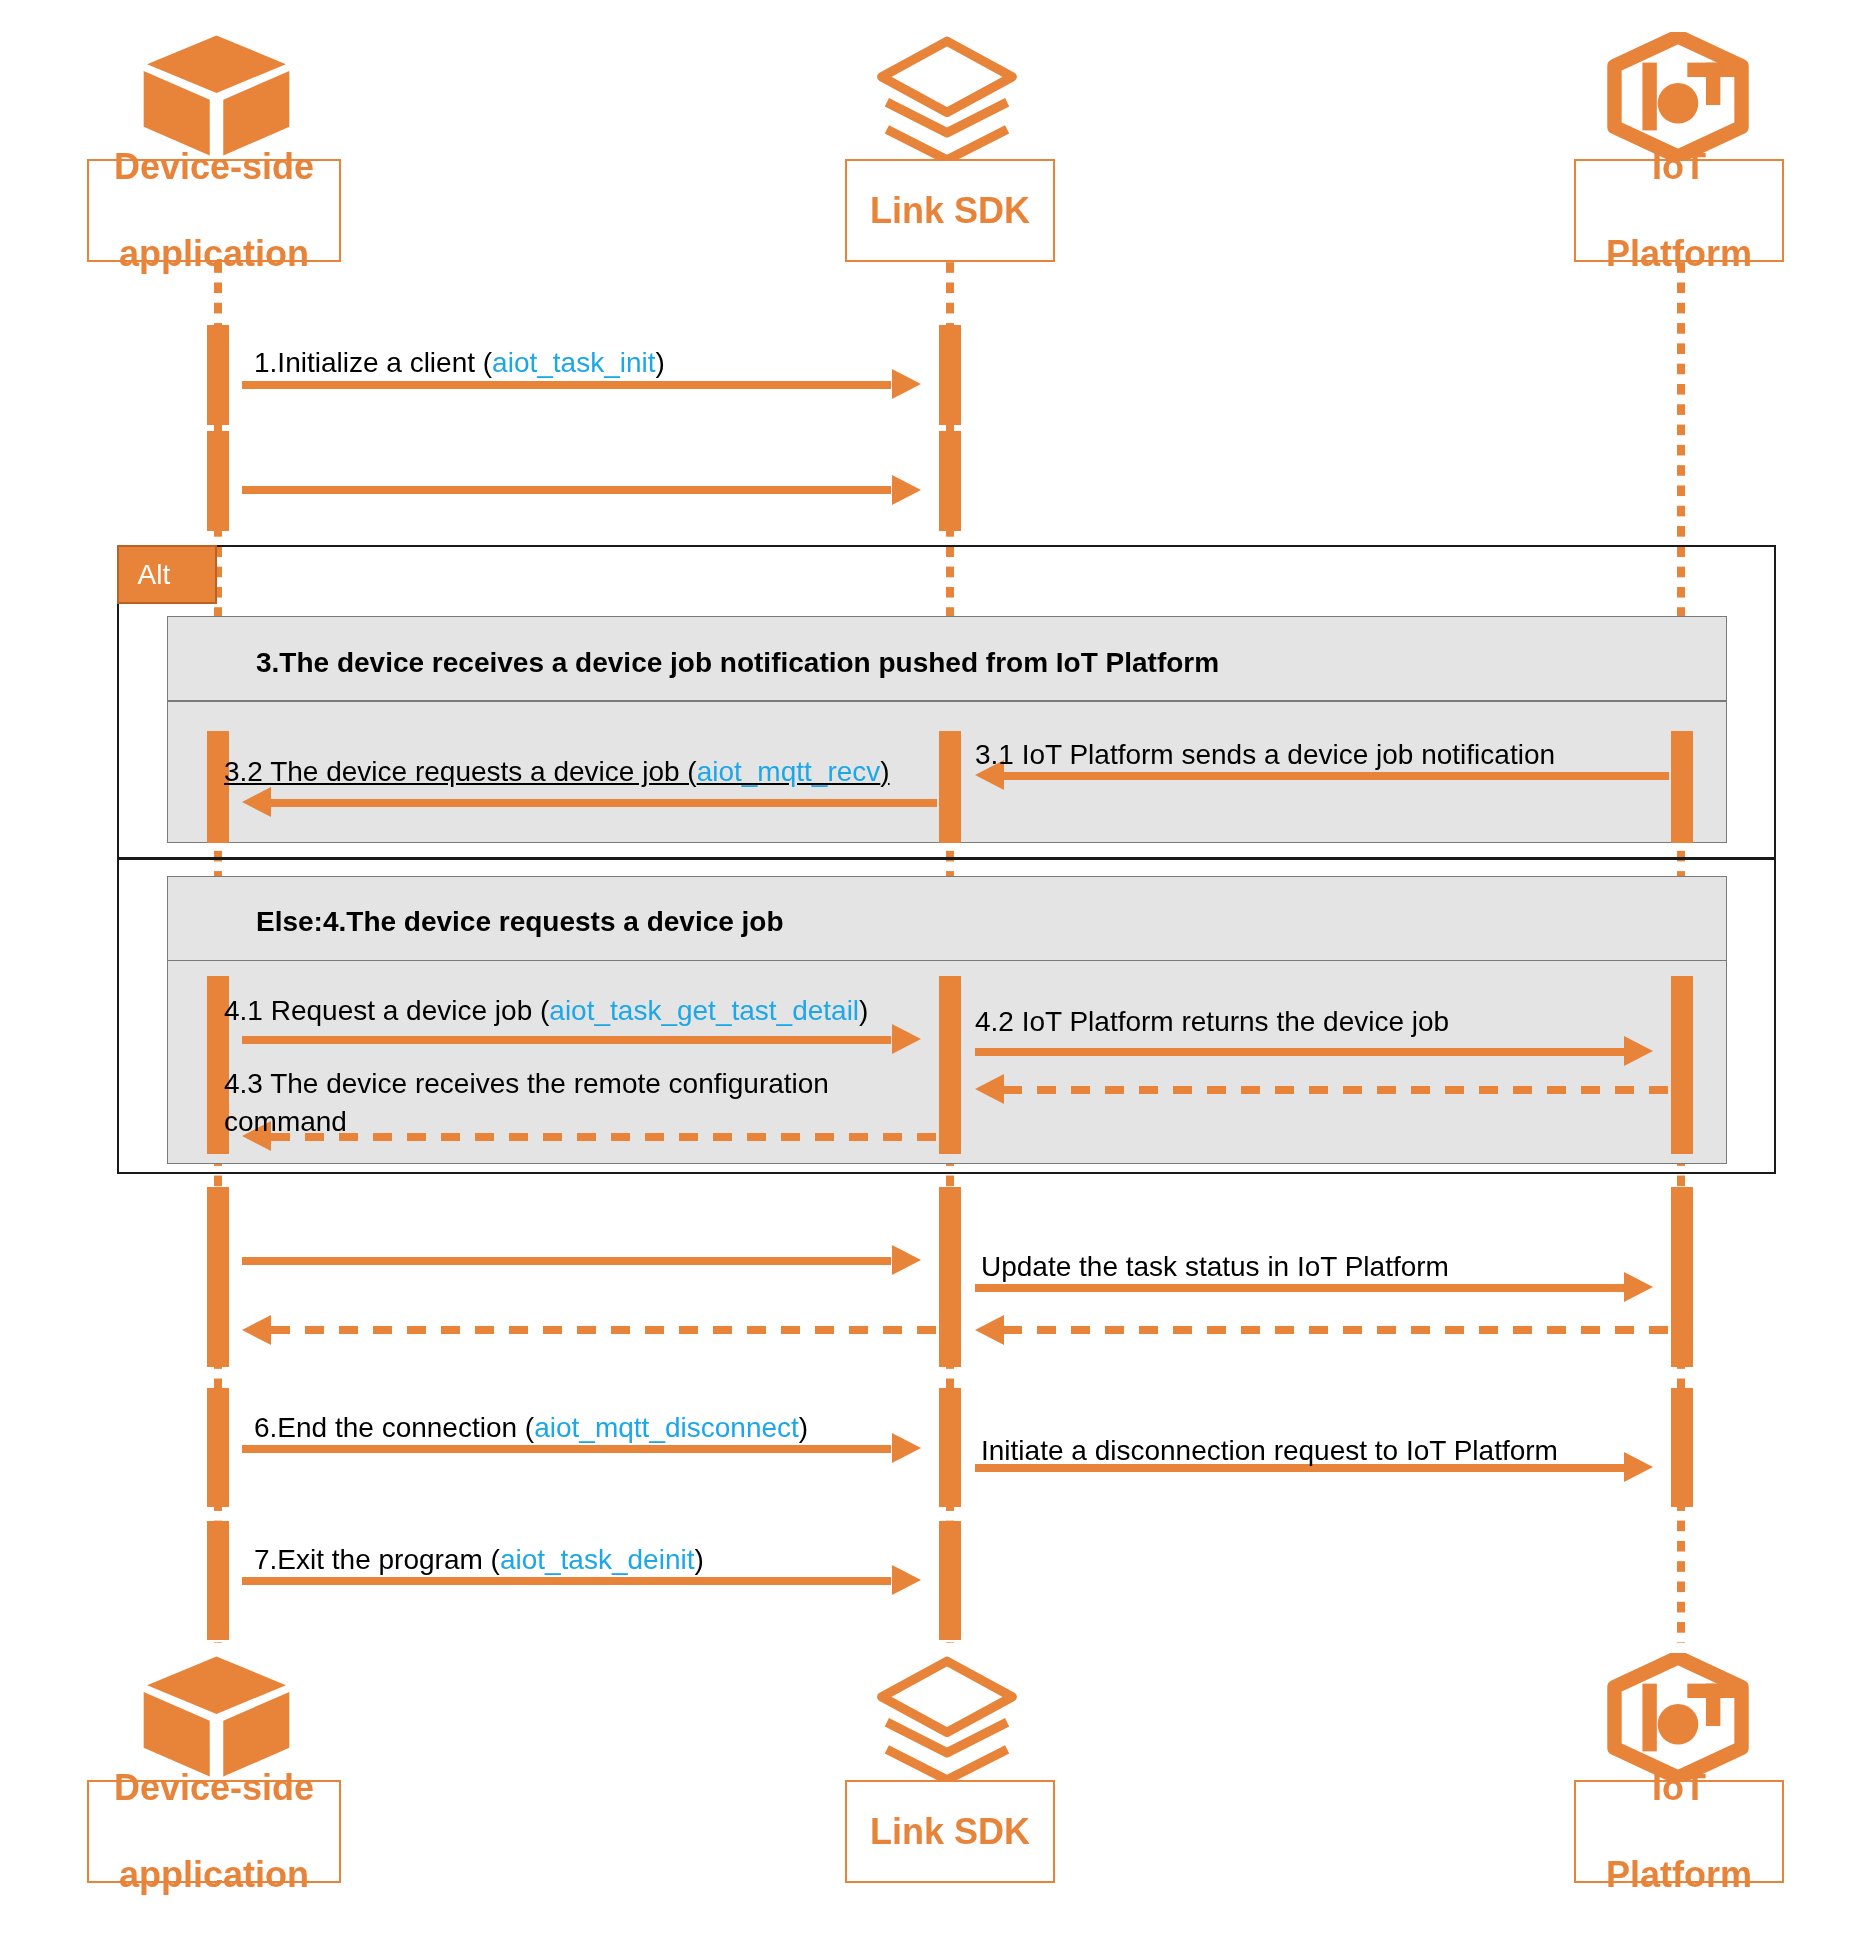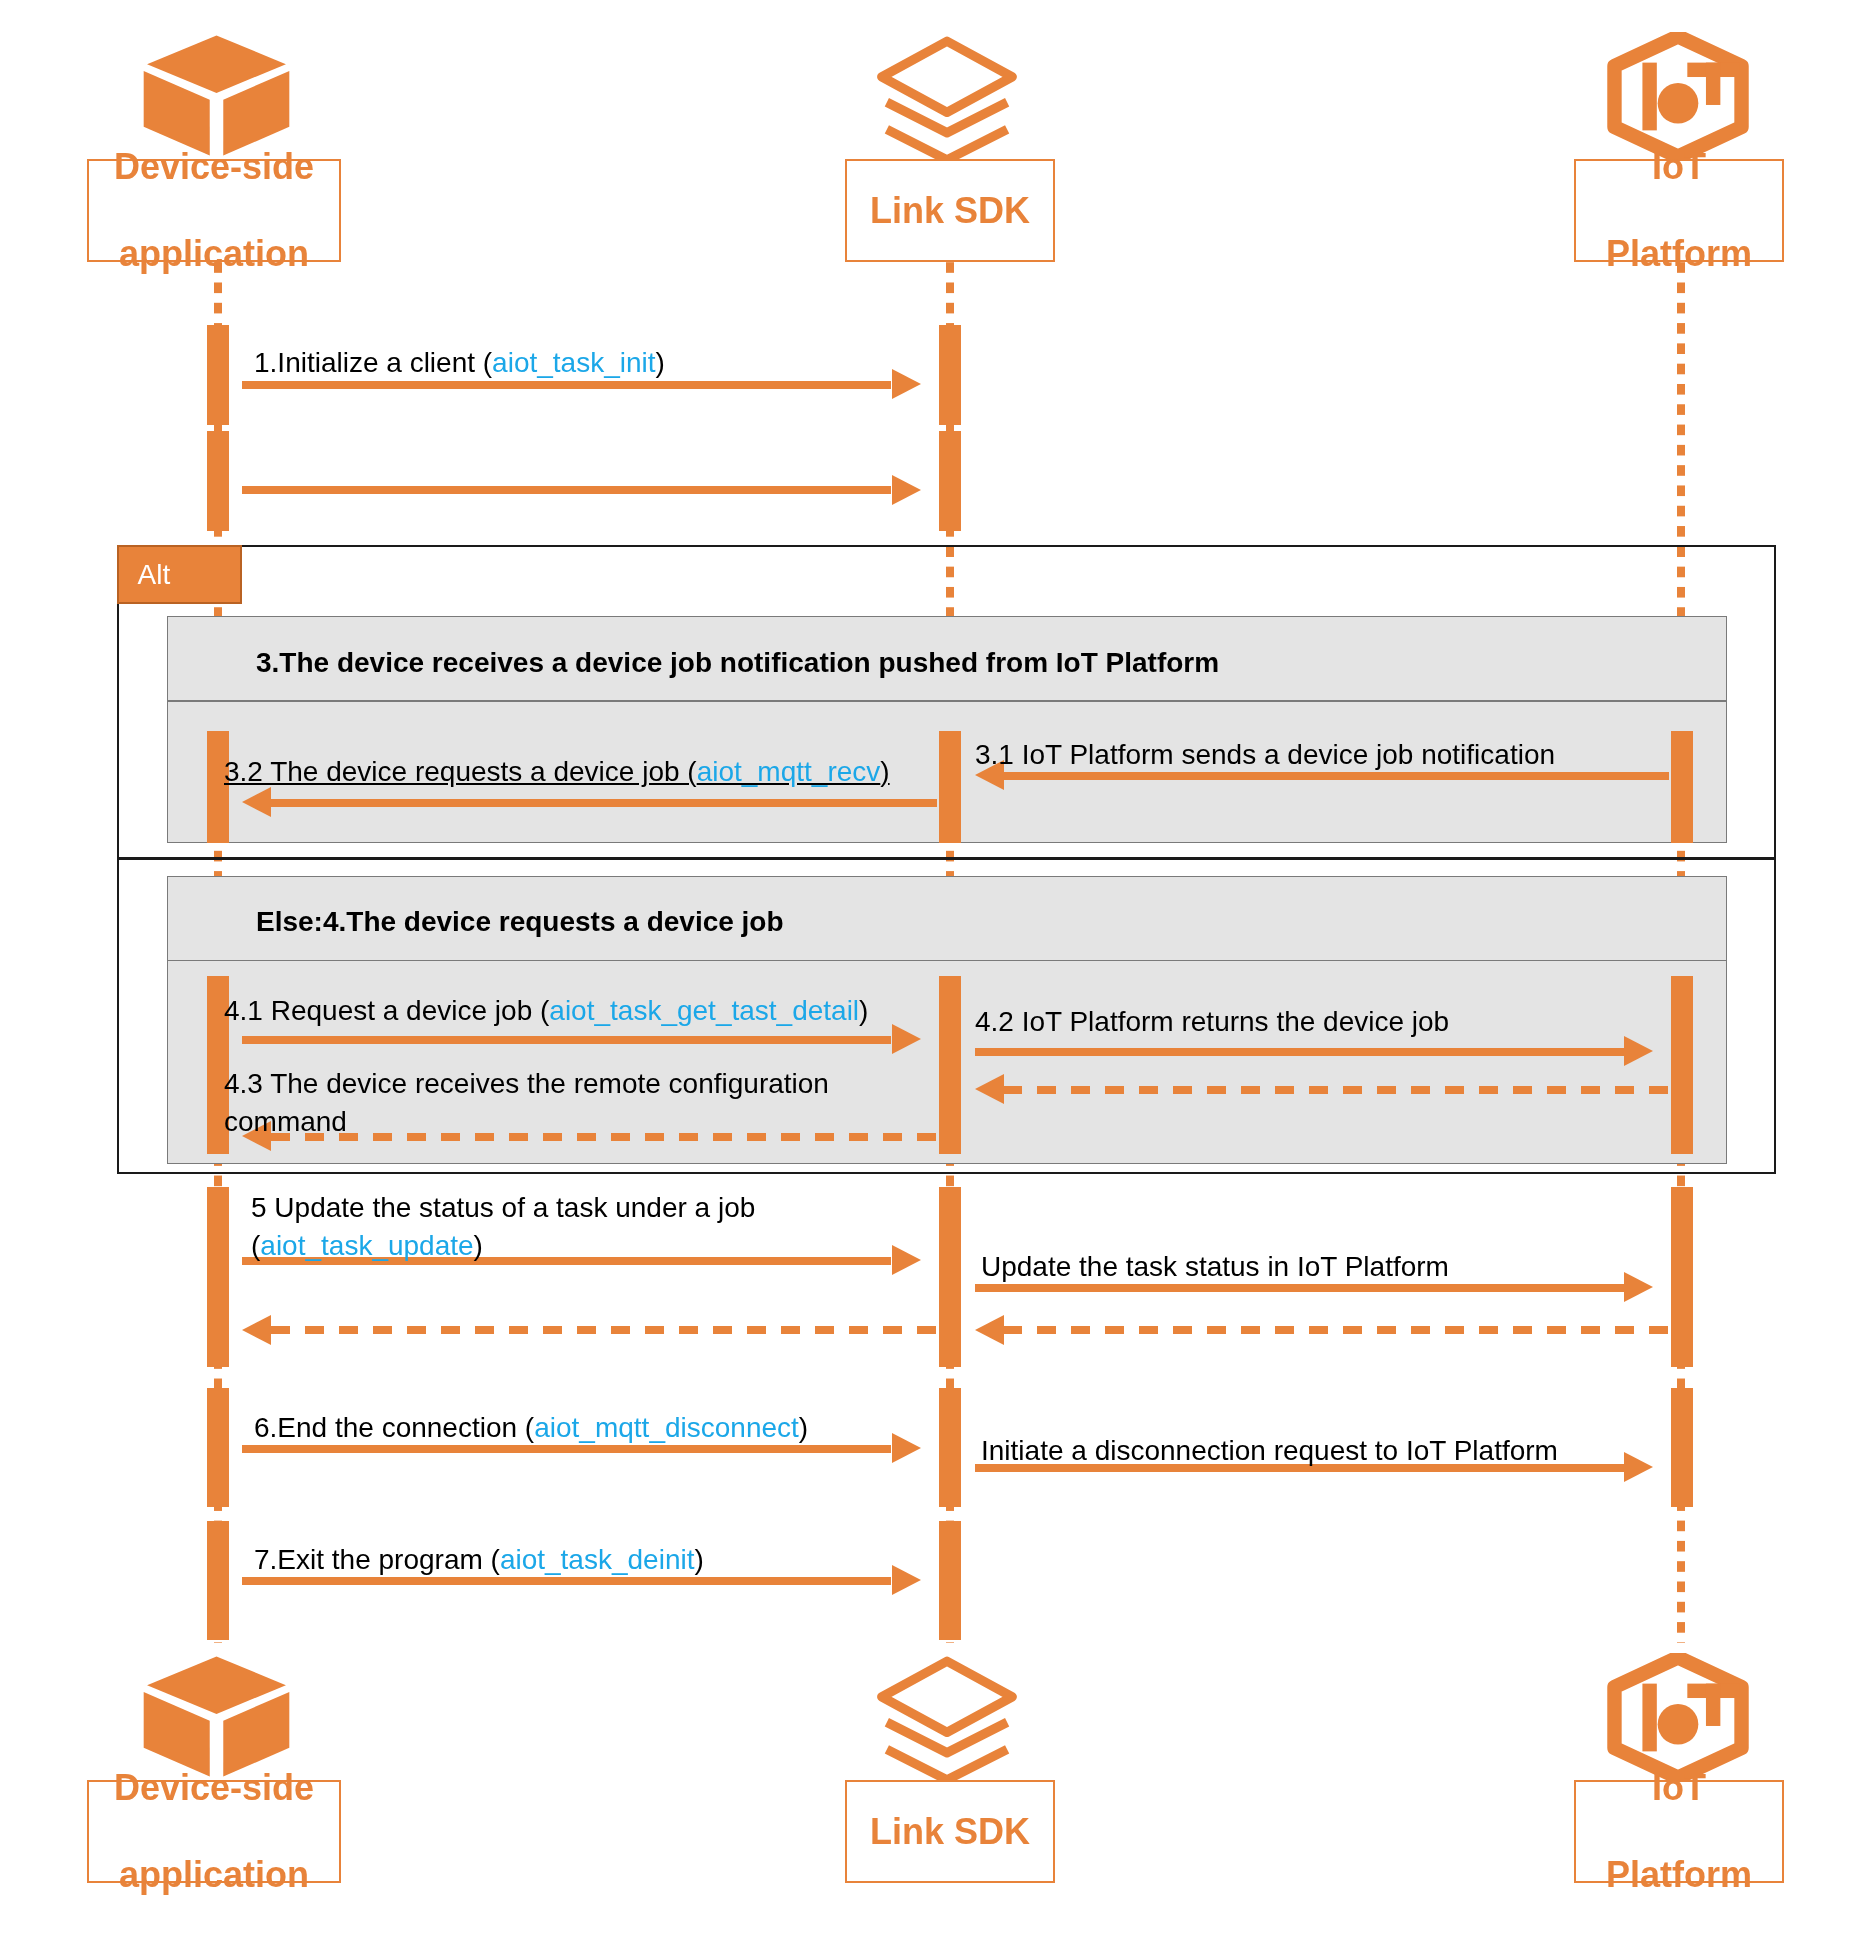--- a/index.html
+++ b/index.html
@@ -204,21 +204,21 @@
   <div class="msg-label" style="left:254px; top:344px;">
     <span>1.Initialize a client (</span><span class="fn">aiot_task_init</span><span>)</span>
   </div>
   <div class="arrow-line" style="left:242px; top:381px; width:649px;"></div>
   <div class="arrow-head right" style="left:892px; top:369px;"></div>
 
   <div class="arrow-line" style="left:242px; top:486px; width:649px;"></div>
   <div class="arrow-head right" style="left:892px; top:475px;"></div>
 
   <div class="alt-frame" style="left:117px; top:545px; width:1659px; height:629px;"></div>
-  <div class="alt-tab" style="left:117px; top:545px; width:125px; height:59px;">
+  <div class="alt-tab" style="left:117px; top:545px; width:100px; height:59px;">
     <span>Alt</span>
   </div>
   <div class="alt-divider" style="left:117px; top:857px; width:1659px;"></div>
 
   <div class="frag-panel" style="left:167px; top:616px; width:1560px; height:85px;"></div>
   <div class="frag-panel" style="left:167px; top:701px; width:1560px; height:142px;"></div>
   <div class="frag-title" style="left:256px; top:647px;">3.The device receives a device job notification pushed from IoT Platform</div>
 
   <div class="msg-label" style="left:975px; top:736px;">3.1 IoT Platform sends a device job notification</div>
   <div class="arrow-line" style="left:1003px; top:772px; width:666px;"></div>
@@ -244,23 +244,20 @@
   <div class="arrow-line" style="left:975px; top:1048px; width:649px;"></div>
   <div class="arrow-head right" style="left:1624px; top:1036px;"></div>
 
   <div class="arrow-line dashed" style="left:1003px; top:1086px; width:666px;"></div>
   <div class="arrow-head left" style="left:975px; top:1074px;"></div>
 
   <div class="msg-label" style="left:224px; top:1065px; width:653px;">4.3 The device receives the remote configuration command</div>
   <div class="arrow-line dashed" style="left:271px; top:1133px; width:666px;"></div>
   <div class="arrow-head left" style="left:242px; top:1121px;"></div>
 
-  <div class="msg-label" style="left:251px; top:1189px; width:610px;">
-    <span>5 Update the status of a task under a job (</span><span class="fn">aiot_task_update</span><span>)</span>
-  </div>
   <div class="arrow-line" style="left:242px; top:1257px; width:649px;"></div>
   <div class="arrow-head right" style="left:892px; top:1245px;"></div>
 
   <div class="msg-label" style="left:981px; top:1248px;">Update the task status in IoT Platform</div>
   <div class="arrow-line" style="left:975px; top:1284px; width:649px;"></div>
   <div class="arrow-head right" style="left:1624px; top:1272px;"></div>
 
   <div class="arrow-line dashed" style="left:1003px; top:1326px; width:666px;"></div>
   <div class="arrow-head left" style="left:975px; top:1315px;"></div>
 

